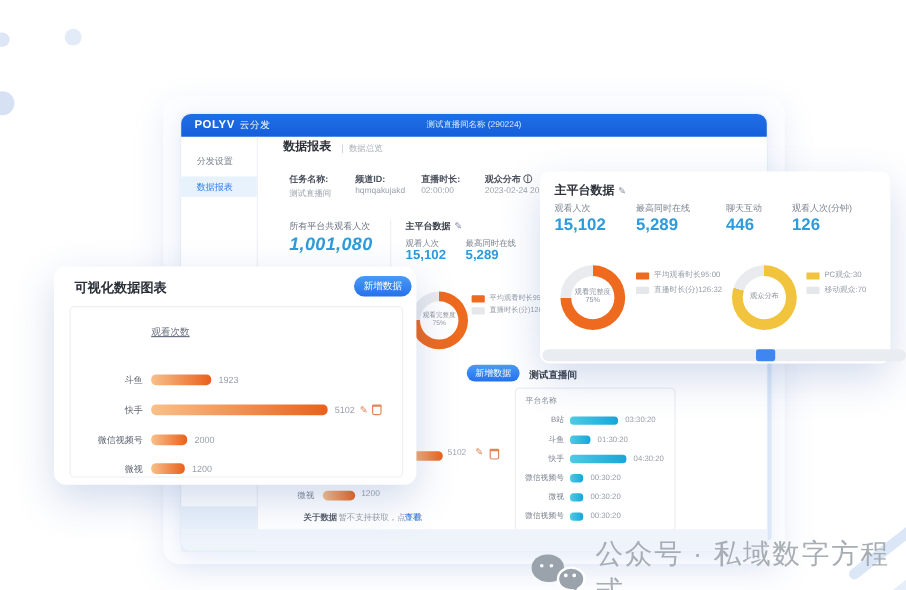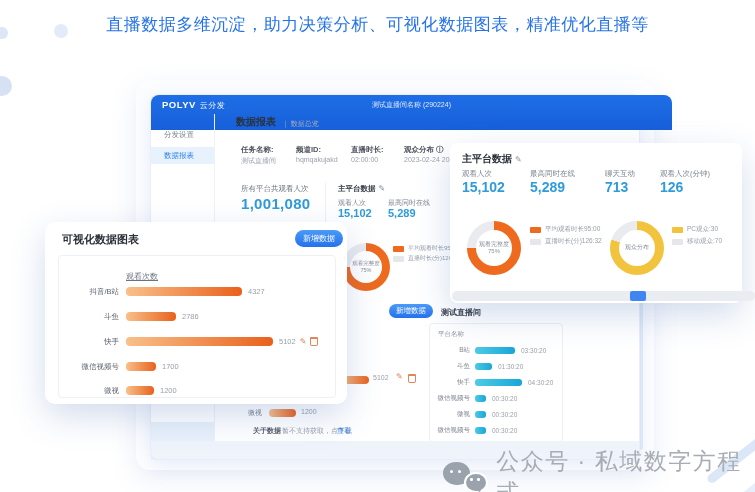--- a/index.html
+++ b/index.html
@@ -9,22 +9,22 @@
   .dot{position:absolute;border-radius:50%;background:#dde6f6;}
   .swoosh{position:absolute;height:9px;border-radius:5px;background:#dbe7f7;transform:rotate(-38deg);}
   
   .page-title{position:absolute;top:13px;left:0;width:100%;text-align:center;
               color:#2673E8;font-size:17px;font-weight:500;letter-spacing:.5px;}
   
   .backing{position:absolute;left:136px;top:80px;width:518px;height:390px;border-radius:14px;
            background:#fcfdff;box-shadow:0 8px 26px rgba(110,145,205,.16);}
   .window{position:absolute;left:150px;top:94px;width:488px;height:364px;background:#fff;
           border-radius:8px;border:1px solid #e9eef7;box-shadow:0 4px 18px rgba(90,125,200,.14);}
-  .win-header{position:absolute;left:0;top:0;width:100%;height:35px;background:linear-gradient(#1f6ee6,#1660da);
-              border-radius:8px 8px 0 0;color:#fff;padding-left:33px;}
+  .win-header{position:absolute;left:0;top:0;width:100%;height:19px;background:linear-gradient(#1f6ee6,#1660da);
+              border-radius:8px 8px 0 0;color:#fff;}
   .brand{position:absolute;left:11px;top:0;line-height:19px;font-size:9.5px;font-weight:bold;letter-spacing:.5px;}
   .brand b{font-weight:800;}
   .brand span{font-weight:400;font-size:8px;margin-left:4px;opacity:.95;}
   .win-header-title{position:absolute;left:0;top:0;width:100%;text-align:center;line-height:19px;
                     font-size:7px;color:#dfeafc;}
   .sidebar{position:absolute;left:0;top:19px;width:63px;height:345px;border-right:1px solid #eef1f6;}
   .side-item{position:absolute;left:0;width:63px;height:17px;line-height:17px;padding-left:13px;
              box-sizing:border-box;font-size:7.5px;color:#7b828e;cursor:pointer;}
   .side-item.active{background:#e7f2fd;color:#2b7ff0;}
   .side-patch{position:absolute;left:0;top:308px;width:63px;height:38px;background:#e4eefa;opacity:.8;}
@@ -92,21 +92,20 @@
 </style>
 </head>
 <body>
 
 <div id="canvas">
 
   <div class="dot" style="left:-4px;top:27px;width:12px;height:12px;"></div>
   <div class="dot" style="left:54px;top:24px;width:14px;height:14px;background:#e3eaf8;"></div>
   <div class="dot" style="left:-8px;top:76px;width:20px;height:20px;background:#d6e2f4;"></div>
 
-  <div class="page-title">直播数据多维沉淀，助力决策分析、可视化数据图表，精准优化直播等</div>
 
   <div class="backing"></div>
   <div class="edge-strip"></div>
 
   <div class="window">
     <div class="win-header">
       <div class="win-header-title">测试直播间名称 (290224)</div>
       <div class="brand">
         <b>POLYV</b><span>云分发</span>
       </div>
@@ -124,21 +123,21 @@
     <div class="field-label" style="left:90px;top:50px;">任务名称:</div>
     <div class="field-value" style="left:90px;top:61px;">测试直播间</div>
     <div class="field-label" style="left:145px;top:50px;">频道ID:</div>
     <div class="field-value" style="left:145px;top:61px;">hqmqakujakd</div>
     <div class="field-label" style="left:200px;top:50px;">直播时长:</div>
     <div class="field-value" style="left:200px;top:61px;">02:00:00</div>
     <div class="field-label" style="left:253px;top:50px;">观众分布 ⓘ</div>
     <div class="field-value" style="left:253px;top:61px;">2023-02-24 20:30</div>
 
     <div class="stat-label" style="left:90px;top:89px;">所有平台共观看人次</div>
-    <div class="stat-big" style="left:90px;top:100px;">1,001,080</div>
+    <div class="stat-big" style="left:90px;top:100px;font-style:italic;">1,001,080</div>
     <div class="vdiv" style="left:174px;top:88px;height:46px;"></div>
 
     <div class="mini-title" style="left:187px;top:89px;"><span>主平台数据</span><span class="pencil">✎</span></div>
     <div class="m-label" style="left:187px;top:103px;">观看人次</div>
     <div class="m-value" style="left:187px;top:112px;">15,102</div>
     <div class="m-label" style="left:237px;top:103px;">最高同时在线</div>
     <div class="m-value" style="left:237px;top:112px;">5,289</div>
 
     <div class="donut d48" style="left: 191px; top: 148px; width: 48px; height: 48px; background: conic-gradient(rgb(237, 106, 31) 0deg, rgb(237, 106, 31) 75%, rgb(233, 235, 238) 75%, rgb(233, 235, 238) 100%);">
       <div class="donut-center" style="font-size:5.5px;">
@@ -204,58 +203,53 @@
     <span style="position:absolute;left:186px;top:331px;font-size:7px;color:#2B7FF0;">查看</span>
 
     <div class="bottom-strip"></div>
   </div>
 
   <div class="card" style="left:45px;top:222px;width:302px;height:182px;z-index:20;">
     <div class="card-title" style="left:17px;top:10px;">可视化数据图表</div>
     <div class="pill" style="left:250px;top:8px;width:48px;height:17px;line-height:17px;font-size:8px;border-radius:9px;">新增数据</div>
     <div class="tp-box" style="left:13px;top:33px;width:276px;height:141px;">
       <div class="tp-chart-title">观看次数</div>
-      <div class="tp-row" style="top:29px;">
-          <span class="tp-label">抖音/B站</span>
-          <span class="o-bar" style="width: 116px;"></span>
-          <span class="tp-val">4327</span>
-        </div>
       <div class="tp-row" style="top:54px;">
           <span class="tp-label">斗鱼</span>
           <span class="o-bar" style="width: 50px;"></span>
-          <span class="tp-val">2786</span>
+          <span class="tp-val">1923</span>
         </div>
       <div class="tp-row" style="top:79px;">
           <span class="tp-label">快手</span>
           <span class="o-bar" style="width: 147px;"></span>
           <span class="tp-val">5102</span>
           <span class="icon-pencil">✎</span>
           <span class="icon-trash"></span>
         </div>
       <div class="tp-row" style="top:104px;">
           <span class="tp-label">微信视频号</span>
           <span class="o-bar" style="width: 30px;"></span>
-          <span class="tp-val">1700</span>
+          <span class="tp-val">2000</span>
         </div>
       <div class="tp-row" style="top:128px;">
           <span class="tp-label">微视</span>
           <span class="o-bar" style="width: 28px;"></span>
           <span class="tp-val">1200</span>
         </div>
     </div>
   </div>
 
   <div class="card" style="left:450px;top:143px;width:292px;height:160px;border-radius:8px;z-index:20;">
     <div class="card-title" style="left:12px;top:9px;font-size:10px;"><span>主平台数据</span><span class="pencil">✎</span></div>
     <div class="m-label" style="left:12px;top:26px;font-size:7.5px;">观看人次</div>
     <div class="m-value" style="left:12px;top:36px;font-size:14px;">15,102</div>
     <div class="m-label" style="left:80px;top:26px;font-size:7.5px;">最高同时在线</div>
     <div class="m-value" style="left:80px;top:36px;font-size:14px;">5,289</div>
     <div class="m-label" style="left:155px;top:26px;font-size:7.5px;">聊天互动</div>
-    <div class="m-value" style="left:155px;top:36px;font-size:14px;">713</div>
+    <div class="m-value" style="left:155px;top:36px;font-size:14px;">446</div>
     <div class="m-label" style="left:210px;top:26px;font-size:7.5px;">观看人次(分钟)</div>
     <div class="m-value" style="left:210px;top:36px;font-size:14px;text-align:center;">126</div>
 
     <div class="donut d54" style="left: 17px; top: 78px; width: 54px; height: 54px; background: conic-gradient(rgb(237, 106, 31) 0deg, rgb(237, 106, 31) 75%, rgb(233, 235, 238) 75%, rgb(233, 235, 238) 100%);">
       <div class="donut-center" style="font-size:6px;">
         <span>观看完整度</span>
         <span>75%</span>
       </div>
     </div>
     <div class="legend-item" style="left:80px;top:82px;">

